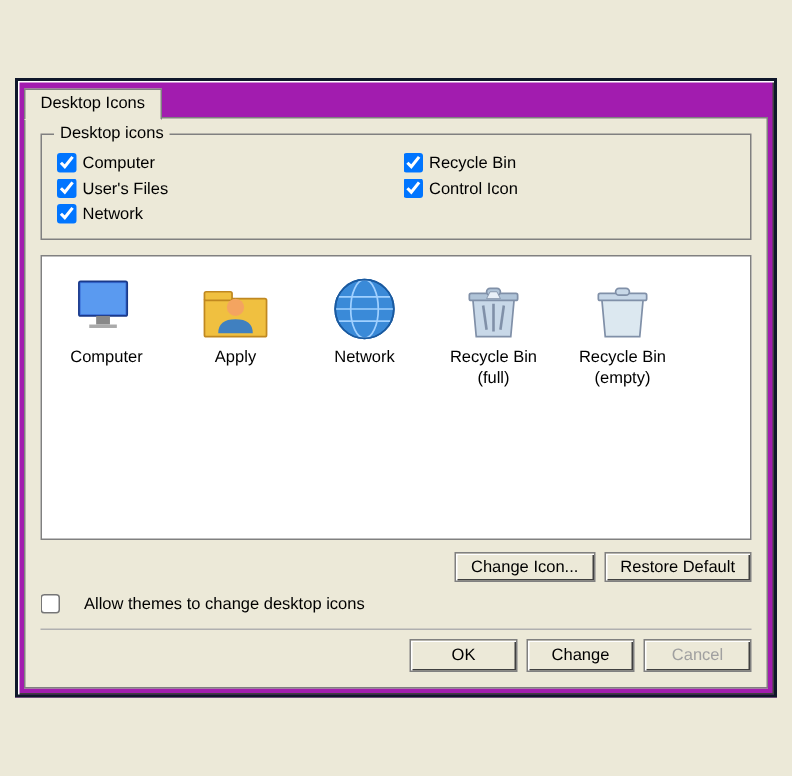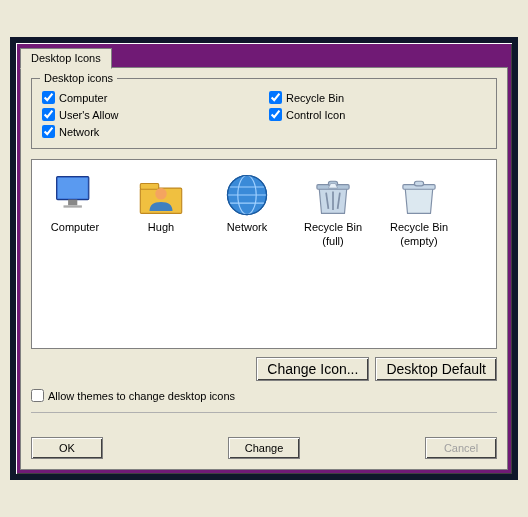--- a/index.html
+++ b/index.html
@@ -9,22 +9,22 @@
       background: #ece9d8;
       display: flex;
       justify-content: center;
       align-items: center;
       width: 528px;
       height: 517px;
       overflow: hidden;
     }
     .dialog {
       width: 508px;
-      background: #701a75;
-      border: 6px solid #0f172a;
+      background: #a21caf;
+      border: 2px solid #0f172a;
       box-shadow: 1px 1px 0 #fff inset, -1px -1px 0 #404040 inset;
       padding: 4px;
     }
     .tab-bar {
       display: flex;
       margin-bottom: -1px;
       position: relative;
       z-index: 1;
     }
     .tab {
@@ -115,46 +115,46 @@
       word-break: break-word;
     }
     .buttons-row {
       display: flex;
       justify-content: flex-end;
       gap: 6px;
       margin-bottom: 8px;
     }
     .btn {
       padding: 3px 10px;
-      font-size: 14px;
+      font-size: 11px;
       background: #ece9d8;
       border: 1px solid #808080;
       box-shadow: 1px 1px 0 #fff inset, -1px -1px 0 #404040 inset;
       cursor: pointer;
       min-width: 80px;
     }
     .allow-themes-row {
       display: flex;
       align-items: center;
-      gap: 4px;
+      gap: 16px;
       margin-bottom: 10px;
     }
     .allow-themes-row input[type="checkbox"] {
       width: 13px;
       height: 13px;
       cursor: pointer;
     }
     .allow-themes-row label {
       font-size: 11px;
     }
     .bottom-buttons {
       display: flex;
-      justify-content: space-between;
+      justify-content: flex-end;
       gap: 6px;
-      padding-top: 24px;
+      padding-top: 6px;
       border-top: 1px solid #b0b0b0;
     }
     .bottom-btn {
       padding: 4px 12px;
       font-size: 11px;
       background: #ece9d8;
       border: 1px solid #808080;
       box-shadow: 1px 1px 0 #fff inset, -1px -1px 0 #404040 inset;
       cursor: pointer;
       min-width: 72px;
@@ -184,21 +184,21 @@
           <label for="cb-computer">Computer</label>
         </div>
 
         <div class="checkbox-item">
           <input type="checkbox" id="cb-recycle" checked="" style="">
           <label for="cb-recycle">Recycle Bin</label>
         </div>
 
         <div class="checkbox-item">
           <input type="checkbox" id="cb-userfiles" checked="" style="">
-          <label for="cb-userfiles">User's Allow</label>
+          <label for="cb-userfiles">User's Files</label>
         </div>
 
         <div class="checkbox-item">
           <input type="checkbox" id="cb-controlpanel" checked="" style="">
           <label for="cb-controlpanel">Control Icon</label>
         </div>
 
         <div class="checkbox-item">
           <input type="checkbox" id="cb-network" checked="" style="">
           <label for="cb-network">Network</label>
@@ -225,21 +225,21 @@
         <div class="icon-img">
           <svg viewBox="0 0 40 40" xmlns="http://www.w3.org/2000/svg">
 
             <rect x="2" y="14" width="36" height="22" rx="1" fill="#f0c040" stroke="#c08820" stroke-width="1"></rect>
             <rect x="2" y="10" width="16" height="5" rx="1" fill="#f0c040" stroke="#c08820" stroke-width="1"></rect>
 
             <circle cx="20" cy="19" r="5" fill="#f4a460"></circle>
             <path d="M10 34 Q10 26 20 26 Q30 26 30 34" fill="#4080c0"></path>
           </svg>
         </div>
-        <span class="icon-label">Hugh</span>
+        <span class="icon-label">Apply</span>
       </div>
 
       <div class="desktop-icon">
         <div class="icon-img">
           <svg viewBox="0 0 40 40" xmlns="http://www.w3.org/2000/svg">
             <circle cx="20" cy="20" r="17" fill="#3a8ad8" stroke="#1a5aa0" stroke-width="1"></circle>
             <ellipse cx="20" cy="20" rx="8" ry="17" fill="none" stroke="#a0d0ff" stroke-width="1"></ellipse>
             <line x1="3" y1="20" x2="37" y2="20" stroke="#a0d0ff" stroke-width="1"></line>
             <line x1="5" y1="13" x2="35" y2="13" stroke="#a0d0ff" stroke-width="1"></line>
             <line x1="5" y1="27" x2="35" y2="27" stroke="#a0d0ff" stroke-width="1"></line>
@@ -280,21 +280,21 @@
             <rect x="16" y="8" width="8" height="4" rx="2" fill="#c8d8e8" stroke="#8090a8" stroke-width="1"></rect>
           </svg>
         </div>
         <span class="icon-label">Recycle Bin<br>(empty)</span>
       </div>
 
     </div>
 
     <div class="buttons-row">
       <button class="btn">Change Icon...</button>
-      <button class="btn">Desktop Default</button>
+      <button class="btn">Restore Default</button>
     </div>
 
     <div class="allow-themes-row">
       <input type="checkbox" id="allow-themes" style="">
       <label for="allow-themes">Allow themes to change desktop icons</label>
     </div>
 
     <div class="bottom-buttons">
       <button class="bottom-btn">OK</button>
       <button class="bottom-btn">Change</button>

